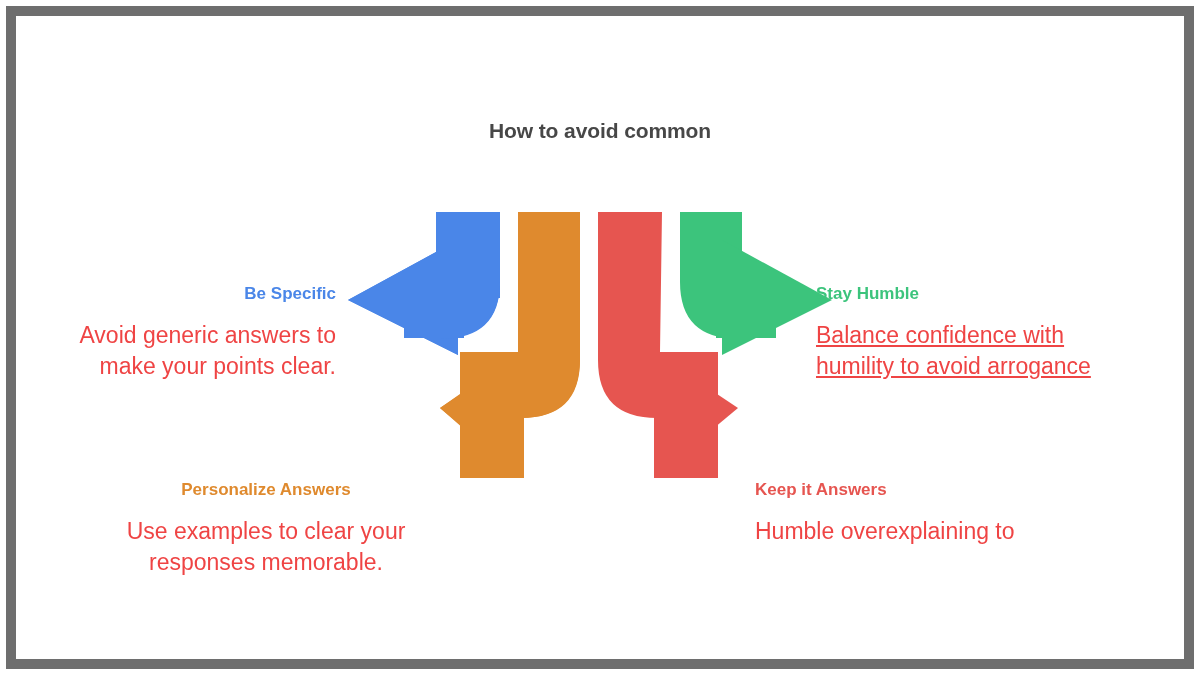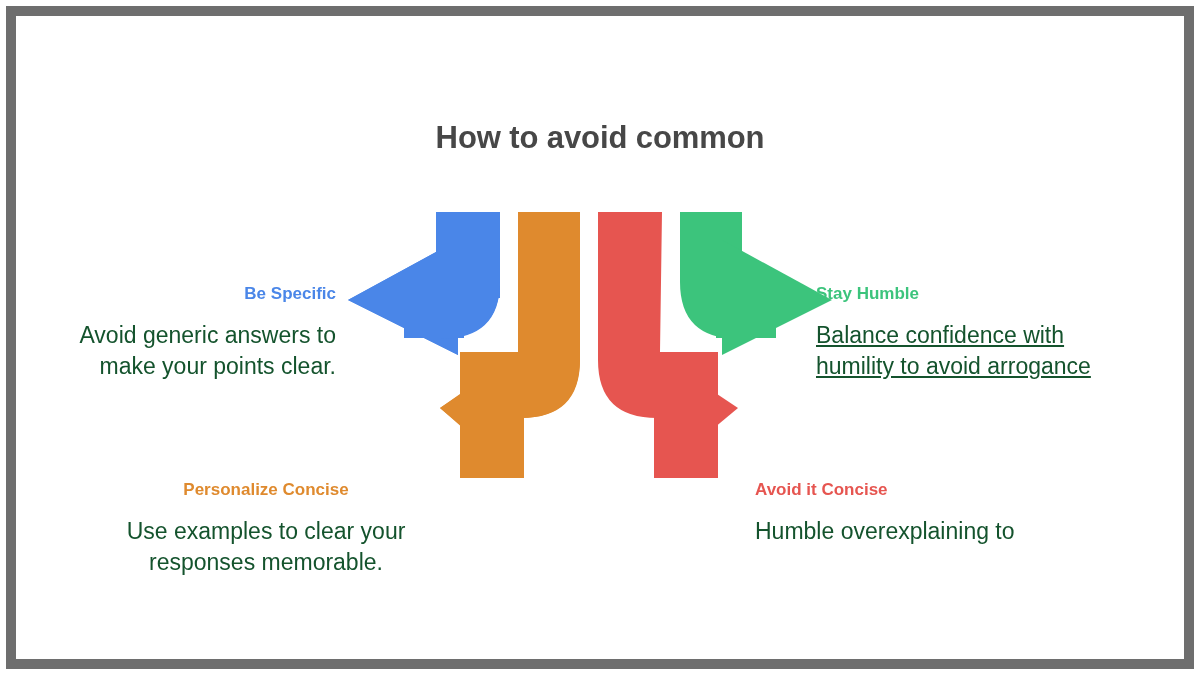--- a/index.html
+++ b/index.html
@@ -31,37 +31,37 @@
     top: 0;
     width: 1200px;
     height: 675px;
   }
   .title {
     position: absolute;
     left: 330px;
     top: 118px;
     width: 540px;
     text-align: center;
-    font-size: 31px;
+    font-size: 21px;
     font-weight: bold;
     line-height: 1.28;
     color: #474747;
     letter-spacing: -0.1px;
   }
   .title span { display: block; }
   .block { position: absolute; }
   .label {
     font-size: 17px;
     font-weight: bold;
     line-height: 1.2;
   }
   .desc {
     font-size: 23px;
     line-height: 1.32;
-    color: #14532d;
+    color: #ef4444;
   }
   
   #block-be-specific {
     left: 10px; top: 284px; width: 326px; text-align: right;
   }
   #block-be-specific .desc { margin-top: 16px; }
   
   #block-stay-humble {
     left: 816px; top: 284px; width: 336px; text-align: left;
   }
@@ -122,27 +122,27 @@
 
   <div class="block" id="block-stay-humble">
     <div class="label" style="color:#3cc47c">Stay Humble</div>
     <div class="desc">
       <div>Balance confidence with</div>
       <div>humility to avoid arrogance</div>
     </div>
   </div>
 
   <div class="block" id="block-personalize">
-    <div class="label" style="color:#df8a2e">Personalize Concise</div>
+    <div class="label" style="color:#df8a2e">Personalize Answers</div>
     <div class="desc">
       <div>Use examples to clear your</div>
       <div>responses memorable.</div>
     </div>
   </div>
 
   <div class="block" id="block-keep-concise">
-    <div class="label" style="color:#e65550">Avoid it Concise</div>
+    <div class="label" style="color:#e65550">Keep it Answers</div>
     <div class="desc">
       <div>Humble overexplaining to</div>
     </div>
   </div>
 
 </div>
 
 </body></html>

